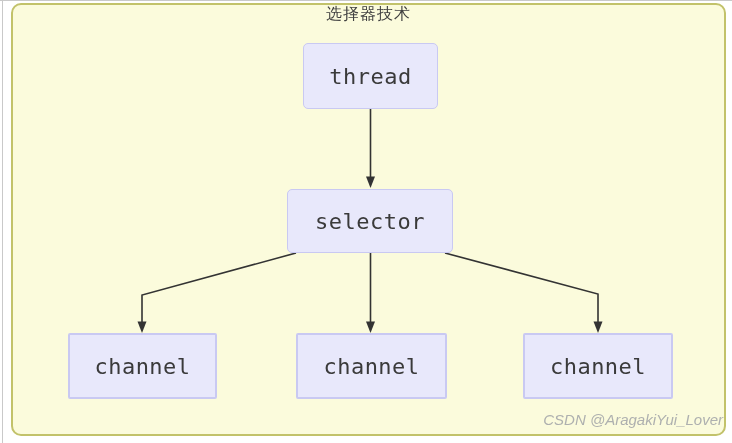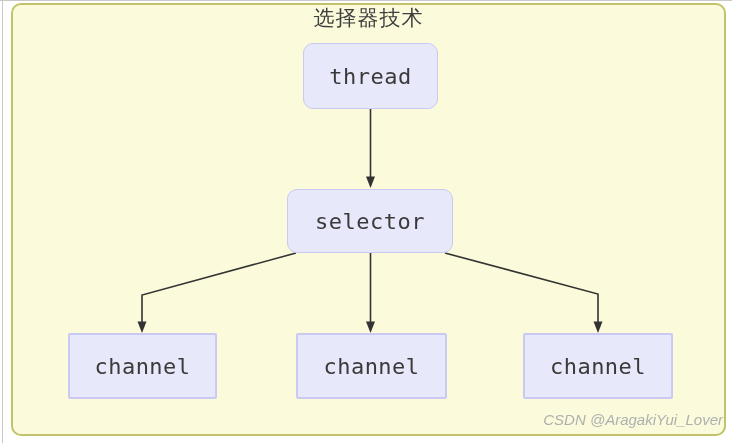--- a/index.html
+++ b/index.html
@@ -43,21 +43,21 @@
     background: var(--container-bg);
     border: 2px solid var(--container-border);
     border-radius: 10px;
   }
   .diagram-title {
     position: absolute;
     left: 11px; top: 4px;
     width: 715px;
     text-align: center;
     font-family: "DejaVu Serif", "Liberation Serif", serif;
-    font-size: 21px;
+    font-size: 16px;
     letter-spacing: 1px;
     color: var(--title-text);
   }
   .arrow-layer {
     position: absolute;
     left: 0; top: 0;
     width: 732px; height: 443px;
     pointer-events: none;
   }
   .node {
@@ -65,21 +65,21 @@
     display: flex;
     align-items: center;
     justify-content: center;
     background: var(--node-bg);
     border: 1px solid var(--node-border);
     font-family: "DejaVu Sans Mono", "Liberation Mono", monospace;
     font-size: 22px;
     letter-spacing: 0.5px;
     color: var(--node-text);
   }
-  .node-square { border-radius: 10px; }
+  .node-square { border-radius: 5px; }
   .node-rounded { border-radius: 2px; border-width: 2px; }
   .node-thread   { left: 303px; top: 43px;  width: 135px; height: 66px; }
   .node-selector { left: 287px; top: 189px; width: 166px; height: 64px; }
   .node-channel-1 { left: 68px;  top: 333px; width: 149px; height: 66px; }
   .node-channel-2 { left: 296px; top: 333px; width: 151px; height: 66px; }
   .node-channel-3 { left: 523px; top: 333px; width: 150px; height: 66px; }
   .watermark {
     position: absolute;
     right: 9px; bottom: 15px;
     font-family: "Liberation Sans", sans-serif;

